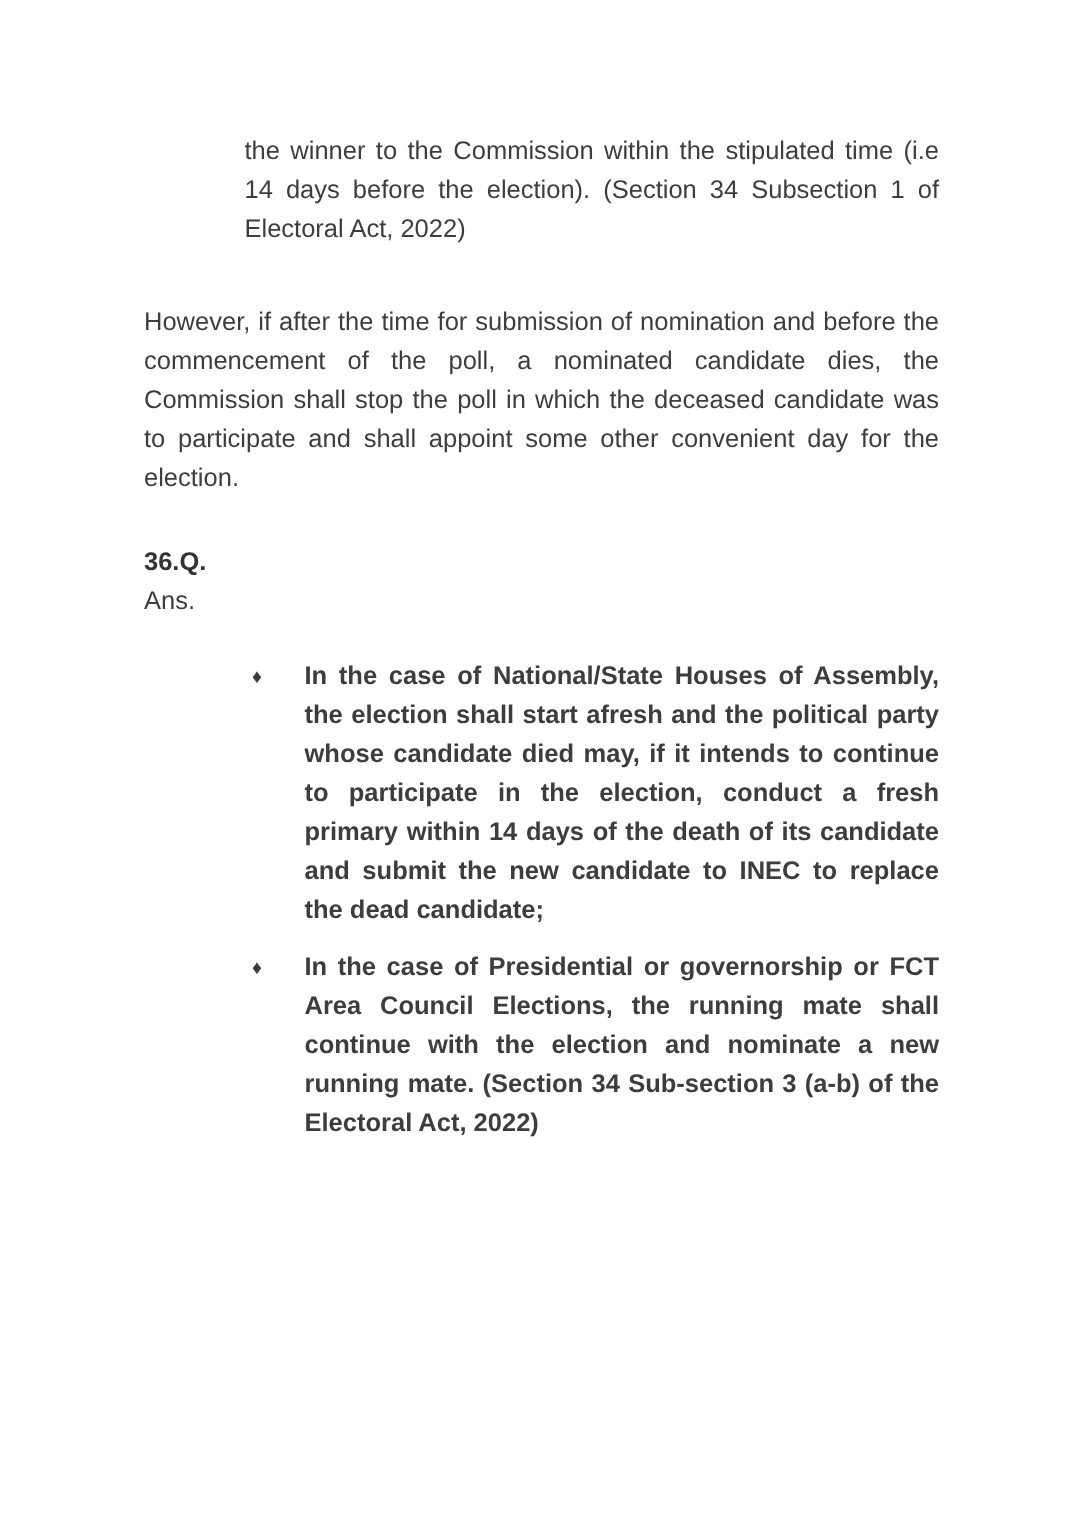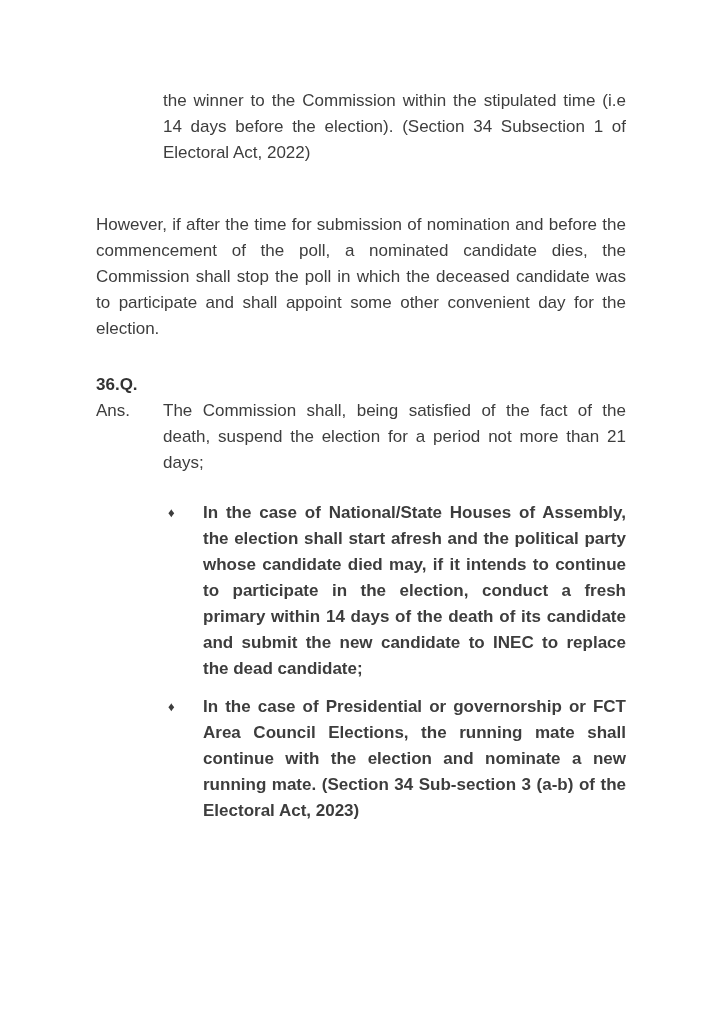--- a/index.html
+++ b/index.html
@@ -18,21 +18,21 @@
     top: 0;
     width: 530px;
     font-size: 17px;
     line-height: 26px;
   }
   .intro {
     margin: 88px 0 0 67px;
     text-align: justify;
   }
   .para {
-    margin-top: 46px;
+    margin-top: 36px;
     text-align: justify;
   }
   .hang {
     display: flex;
     align-items: flex-start;
   }
   .hang.question {
     margin-top: 30px;
     font-weight: bold;
     color: #333333;
@@ -110,33 +110,32 @@
     <p class="intro">the winner to the Commission within the stipulated time (i.e 14 days before the election). (Section 34 Subsection 1 of Electoral Act, 2022)</p>
 
     <p class="para">However, if after the time for submission of nomination and before the commencement of the poll, a nominated candidate dies, the Commission shall stop the poll in which the deceased candidate was to participate and shall appoint some other convenient day for the election.</p>
 
     <div class="hang question">
       <div class="hang-label">36.Q.</div>
     </div>
 
     <div class="hang">
       <div class="hang-label">Ans.</div>
-      <div class="hang-body">The Commission shall, being satisfied of the fact of the death, suspend the election for a period not more than 21 days;</div>
     </div>
 
     <div class="bullets">
 
       <div class="bullet-row">
         <div class="bullet-marker">♦</div>
         <div class="bullet-text">In the case of National/State Houses of Assembly, the election shall start afresh and the political party whose candidate died may, if it intends to continue to participate in the election, conduct a fresh primary within 14 days of the death of its candidate and submit the new candidate to INEC to replace the dead candidate;</div>
       </div>
 
       <div class="bullet-row">
         <div class="bullet-marker">♦</div>
-        <div class="bullet-text">In the case of Presidential or governorship or FCT Area Council Elections, the running mate shall continue with the election and nominate a new running mate. (Section 34 Sub-section 3 (a-b) of the Electoral Act, 2023)</div>
+        <div class="bullet-text">In the case of Presidential or governorship or FCT Area Council Elections, the running mate shall continue with the election and nominate a new running mate. (Section 34 Sub-section 3 (a-b) of the Electoral Act, 2022)</div>
       </div>
 
     </div>
 
   </div>
 
   <div class="footer-rule"></div>
   <div class="footer-band"></div>
   <div class="page-badge">35</div>
 

